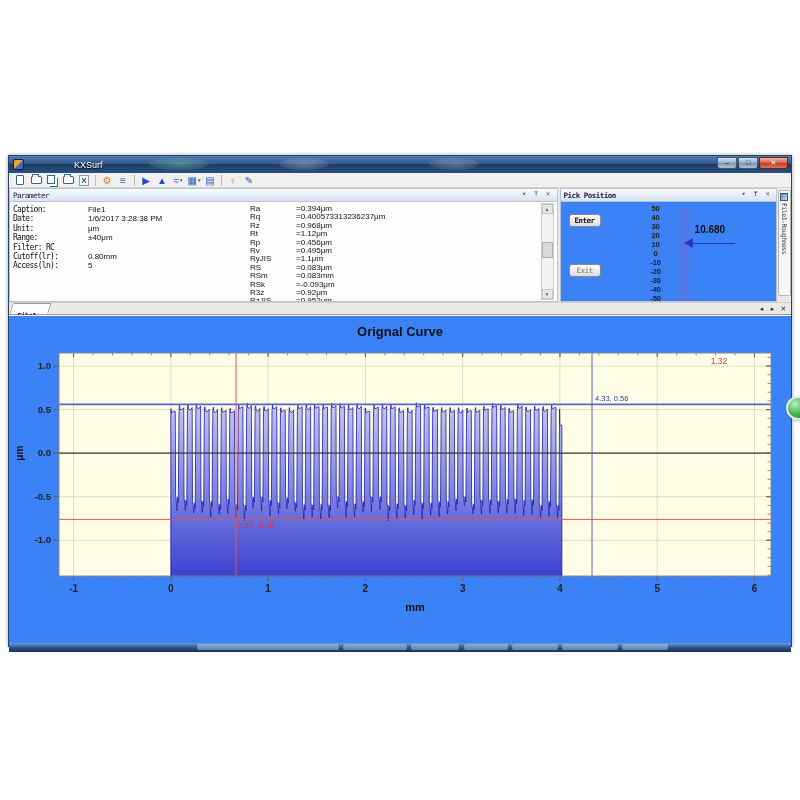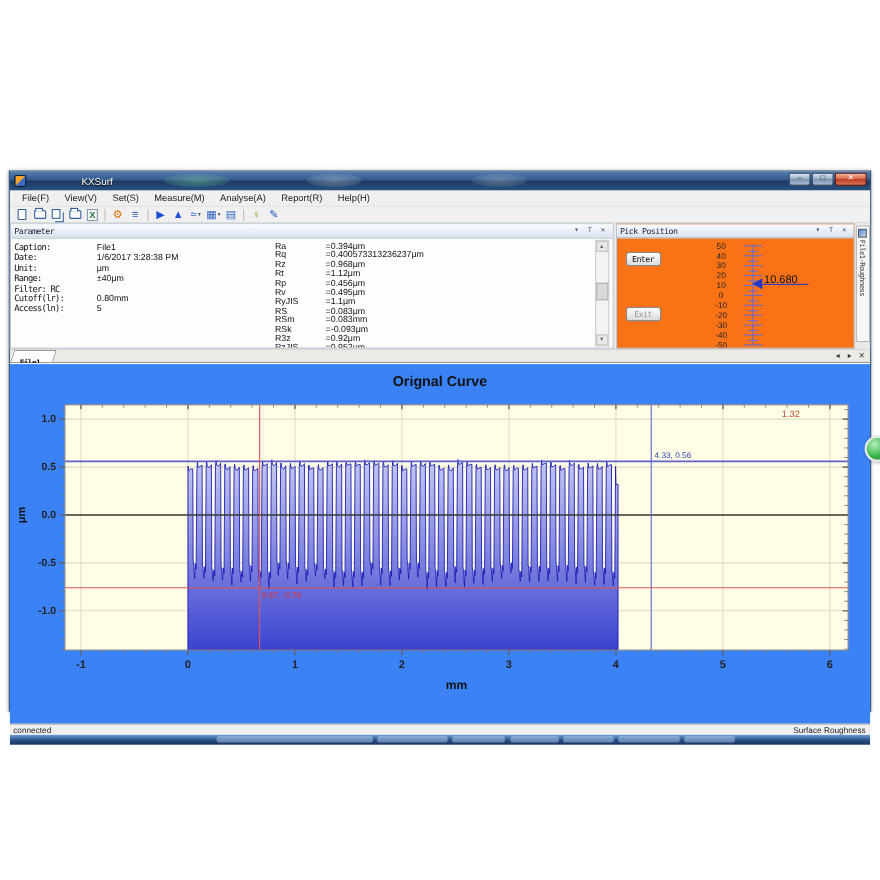--- a/index.html
+++ b/index.html
@@ -41,21 +41,21 @@
   .ic-page { width:8px; height:10px; background:#fff; border:1px solid #35639f; border-radius:1px; }
   .ic-copy { width:8px; height:9px; background:#fff; border:1px solid #35639f; box-shadow:2px 2px 0 #fff, 3px 3px 0 #35639f; margin-right:3px; margin-bottom:2px;}
   .ic-folder { width:11px; height:8px; background:#fdfdff; border:1px solid #35639f; border-radius:1px 2px 1px 1px; position:relative; }
   .ic-folder:before { content:""; position:absolute; left:0; top:-3px; width:5px; height:2px; background:#fdfdff; border:1px solid #35639f; border-bottom:none; }
   .ic-excel { width:10px; height:11px; border:1px solid #8a9aa8; background:#f4f6f4; color:#1f7246; font-size:8px; font-weight:bold; text-align:center; line-height:10px; }
 
   
   .dockrow { height:115px; display:flex; background:#e9e9e9; border-bottom:1px solid #cfcfcf; }
   .panel { background:#fdfdfd; border:1px solid #b9c4d2; display:flex; flex-direction:column; }
   .panel.param { width:550px; }
-  .panel.pick  { width:218px; margin-left:2px; background:#f97316; }
+  .panel.pick  { width:218px; margin-left:2px; background:#3b82f6;font-weight:bold; }
   .phead { height:13px; background:linear-gradient(#fafcff,#d7e2f0); border-bottom:1px solid #b9c4d2;
     display:flex; align-items:center; font-family:"DejaVu Sans Mono",monospace; font-size:7.5px; color:#223; padding:0 3px; }
   .phead .ptitle { flex:1 1 auto; letter-spacing:-0.5px; }
   .hbtn { width:11px; height:10px; font-size:7px; line-height:9px; text-align:center; color:#456; margin-left:1px; }
   .pbody { position:relative; flex:1 1 auto; overflow:hidden; }
 
   
   .frow { position:relative; height:9.4px; font-size:8px; }
   .flabel { position:absolute; left:3px; top:0; font-family:"DejaVu Sans Mono",monospace; letter-spacing:-0.7px; color:#111; }
   .fvalue { position:absolute; left:78px; top:0; color:#111; }
@@ -124,29 +124,20 @@
       <div class="blob3"></div>
       <span class="appicon"></span>
       <span class="apptitle">KXSurf</span>
       <span class="winbtns">
         <span class="wbtn">–</span>
         <span class="wbtn">□</span>
         <span class="wbtn close">✕</span>
       </span>
     </div>
 
-    <div class="menubar" id="menubar">
-        <span class="menuitem">File(F)</span>
-        <span class="menuitem">View(V)</span>
-        <span class="menuitem">Set(S)</span>
-        <span class="menuitem">Measure(M)</span>
-        <span class="menuitem">Analyse(A)</span>
-        <span class="menuitem">Report(R)</span>
-        <span class="menuitem">Help(H)</span>
-      </div>
     <div class="toolbar" id="toolbar">
         <span class="tbtn">
           <span class="ic-page"></span>
         </span>
         <span class="tbtn">
           <span class="ic-folder"></span>
         </span>
         <span class="tbtn">
           <span class="ic-copy"></span>
         </span>
@@ -327,21 +318,21 @@
               <div class="rtick" style="left: 115px; top: 24px; width: 17px;"></div>
               <div class="rlab" style="left: 80px; top: 20px;">30</div>
               <div class="rtick" style="left: 119px; top: 19.5px; width: 9px;"></div>
               <div class="rtick" style="left: 115px; top: 15px; width: 17px;"></div>
               <div class="rlab" style="left: 80px; top: 11px;">40</div>
               <div class="rtick" style="left: 119px; top: 10.5px; width: 9px;"></div>
               <div class="rtick" style="left: 115px; top: 6px; width: 17px;"></div>
               <div class="rlab" style="left: 80px; top: 2px;">50</div>
               <div class="ptrarrow" style="left: 123px; top: 36.388px;"></div>
               <div class="ptrline" style="left: 132px; top: 41.388px; width: 42px;"></div>
-              <div class="ptrlab" style="left: 134px; top: 32px;">10.680</div>
+              <div class="ptrlab" style="left: 134px; top: 22px;">10.680</div>
             </div>
         </div>
       </div>
 
       <div class="sidetabs">
         <div class="vtab">
           <span class="vicon"></span>
           <span class="vlabel">File1-Roughness</span>
         </div>
       </div>
@@ -552,24 +543,20 @@
           <line x1="758.5" y1="32.77734375" x2="762" y2="32.77734375" stroke="#777" stroke-width="0.8"></line>
           <line x1="47" y1="24.06640625" x2="50" y2="24.06640625" stroke="#777" stroke-width="0.8"></line>
           <line x1="758.5" y1="24.06640625" x2="762" y2="24.06640625" stroke="#777" stroke-width="0.8"></line>
           <line x1="47" y1="15.355468749999972" x2="50" y2="15.355468749999972" stroke="#777" stroke-width="0.8"></line>
           <line x1="758.5" y1="15.355468749999972" x2="762" y2="15.355468749999972" stroke="#777" stroke-width="0.8"></line>
           <text x="406" y="269" fill="#111" font-size="11" text-anchor="middle" font-family="Liberation Sans, sans-serif" font-weight="bold">mm</text>
           <text x="14" y="111.17578125" fill="#111" font-size="10" text-anchor="middle" font-family="Liberation Sans, sans-serif" font-weight="bold" transform="rotate(-90 14 111.17578125)">μm</text>
         </svg>
     </div>
 
-    <div class="statusbar">
-      <span class="sleft">connected</span>
-      <span class="sright">Surface Roughness</span>
-    </div>
     <div class="bluestrip" id="bluestrip">
         <div class="bseg" style="left: 188px; width: 142px;"></div>
         <div class="bseg" style="left: 334px; width: 64px;"></div>
         <div class="bseg" style="left: 402px; width: 48px;"></div>
         <div class="bseg" style="left: 455px; width: 44px;"></div>
         <div class="bseg" style="left: 503px; width: 46px;"></div>
         <div class="bseg" style="left: 553px; width: 56px;"></div>
         <div class="bseg" style="left: 613px; width: 46px;"></div>
       </div>
   </div>

